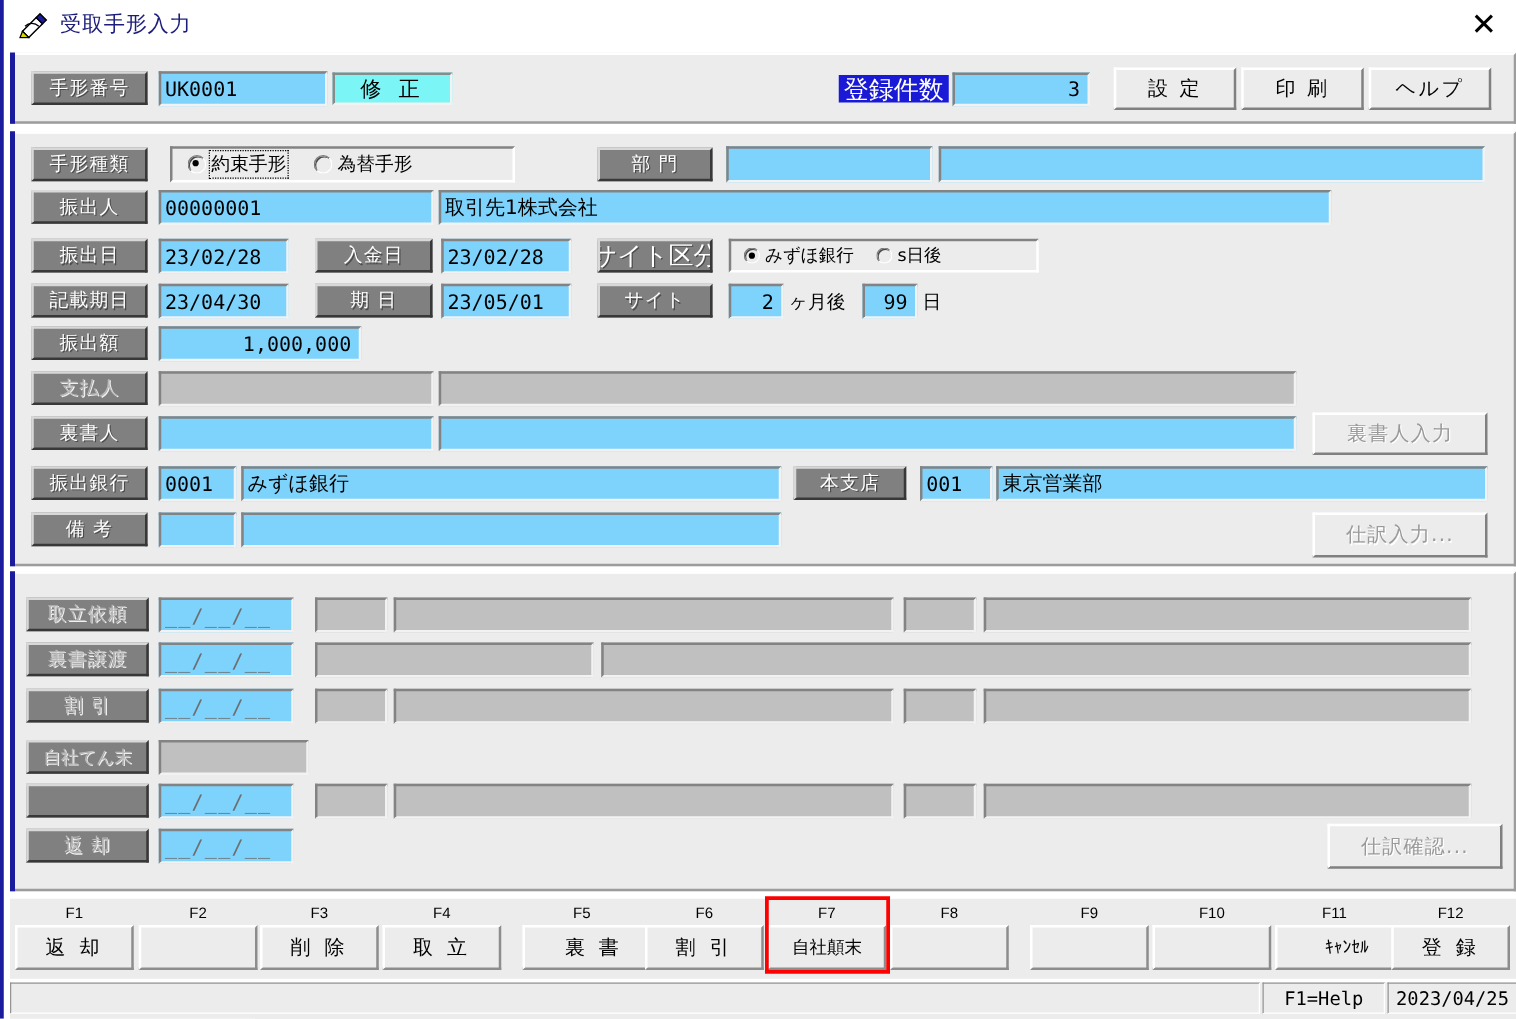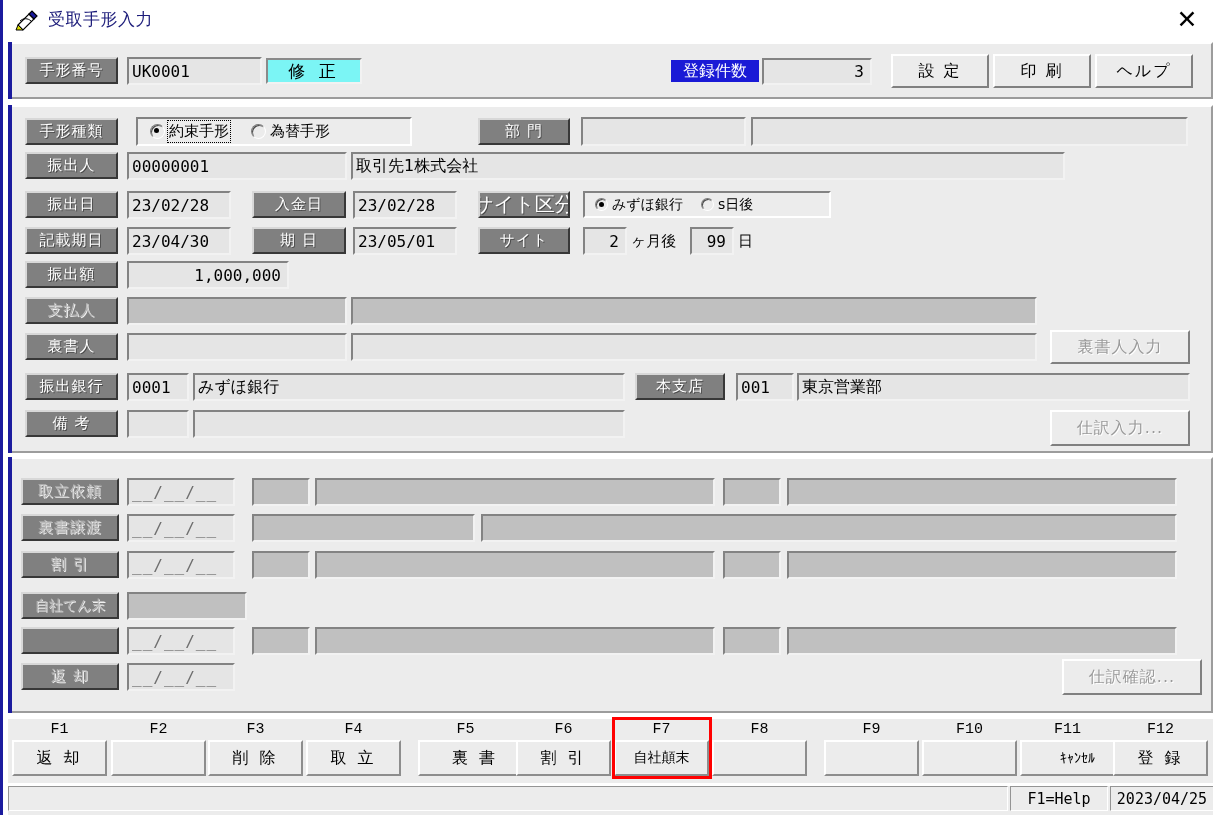--- a/index.html
+++ b/index.html
@@ -52,21 +52,21 @@
     font-family:"DejaVu Sans","Liberation Sans",sans-serif;
     text-shadow:1px 1px 0 #4a4a4a;
     white-space:nowrap;
     overflow:hidden;
   }
   .lbl.dis{color:#b9b9b9;text-shadow:1px 1px 0 #f0f0f0;}
   .lbl.blank{background:#808080;}
 
   .fld{
     position:absolute;
-    background:#e5e5e5;
+    background:#7dd3fc;
     border-top:2px solid #838383;
     border-left:2px solid #838383;
     border-right:2px solid #f2f2f2;
     border-bottom:2px solid #f2f2f2;
     box-sizing:border-box;
     display:flex;align-items:center;
     font-size:16px;color:#000;
     font-family:"DejaVu Sans Mono","Liberation Mono",monospace;
     padding:0 3px;
     white-space:nowrap;overflow:hidden;
@@ -123,21 +123,21 @@
     position:absolute;background:#7bf5f5;color:#000;
     border-top:2px solid #8a8a8a;border-left:2px solid #8a8a8a;
     border-right:2px solid #f2f2f2;border-bottom:2px solid #f2f2f2;
     box-sizing:border-box;display:flex;align-items:center;justify-content:center;
     font-size:17px;letter-spacing:4px;
     font-family:"DejaVu Sans","Liberation Sans",sans-serif;
   }
   .invlabel{
     position:absolute;background:#1a1ad6;color:#ffffff;
     display:flex;align-items:center;justify-content:center;
-    font-size:16px;letter-spacing:0px;
+    font-size:20px;letter-spacing:0px;
     font-family:"DejaVu Sans","Liberation Sans",sans-serif;
   }
   .plaintxt{
     position:absolute;font-size:15px;color:#000;
     font-family:"DejaVu Sans","Liberation Sans",sans-serif;
     display:flex;align-items:center;white-space:nowrap;
   }
 
   
   .sect{
@@ -151,22 +151,22 @@
   }
   .sectbar{
     position:absolute;width:5px;background:#1b1b9e;
   }
 
   
   .fkeybar{position:absolute;left:5px;top:719px;width:1205px;height:64px;background:#ececec;}
   .fkeylabel{
     position:absolute;top:0px;height:21px;
     display:flex;align-items:center;justify-content:center;
-    font-size:15px;color:#000;
-    font-family:Liberation Mono, monospace;
+    font-size:12px;color:#000;
+    font-family:Liberation Sans, sans-serif;
   }
   .fkeybtn{
     position:absolute;top:21px;height:36px;
     background:#ececec;
     border-top:2px solid #ffffff;border-left:2px solid #ffffff;
     border-right:2px solid #8d8d8d;border-bottom:2px solid #8d8d8d;
     box-sizing:border-box;
     display:flex;align-items:center;justify-content:center;
     font-size:16px;letter-spacing:3px;color:#000;cursor:pointer;
     font-family:"DejaVu Sans","Liberation Sans",sans-serif;

